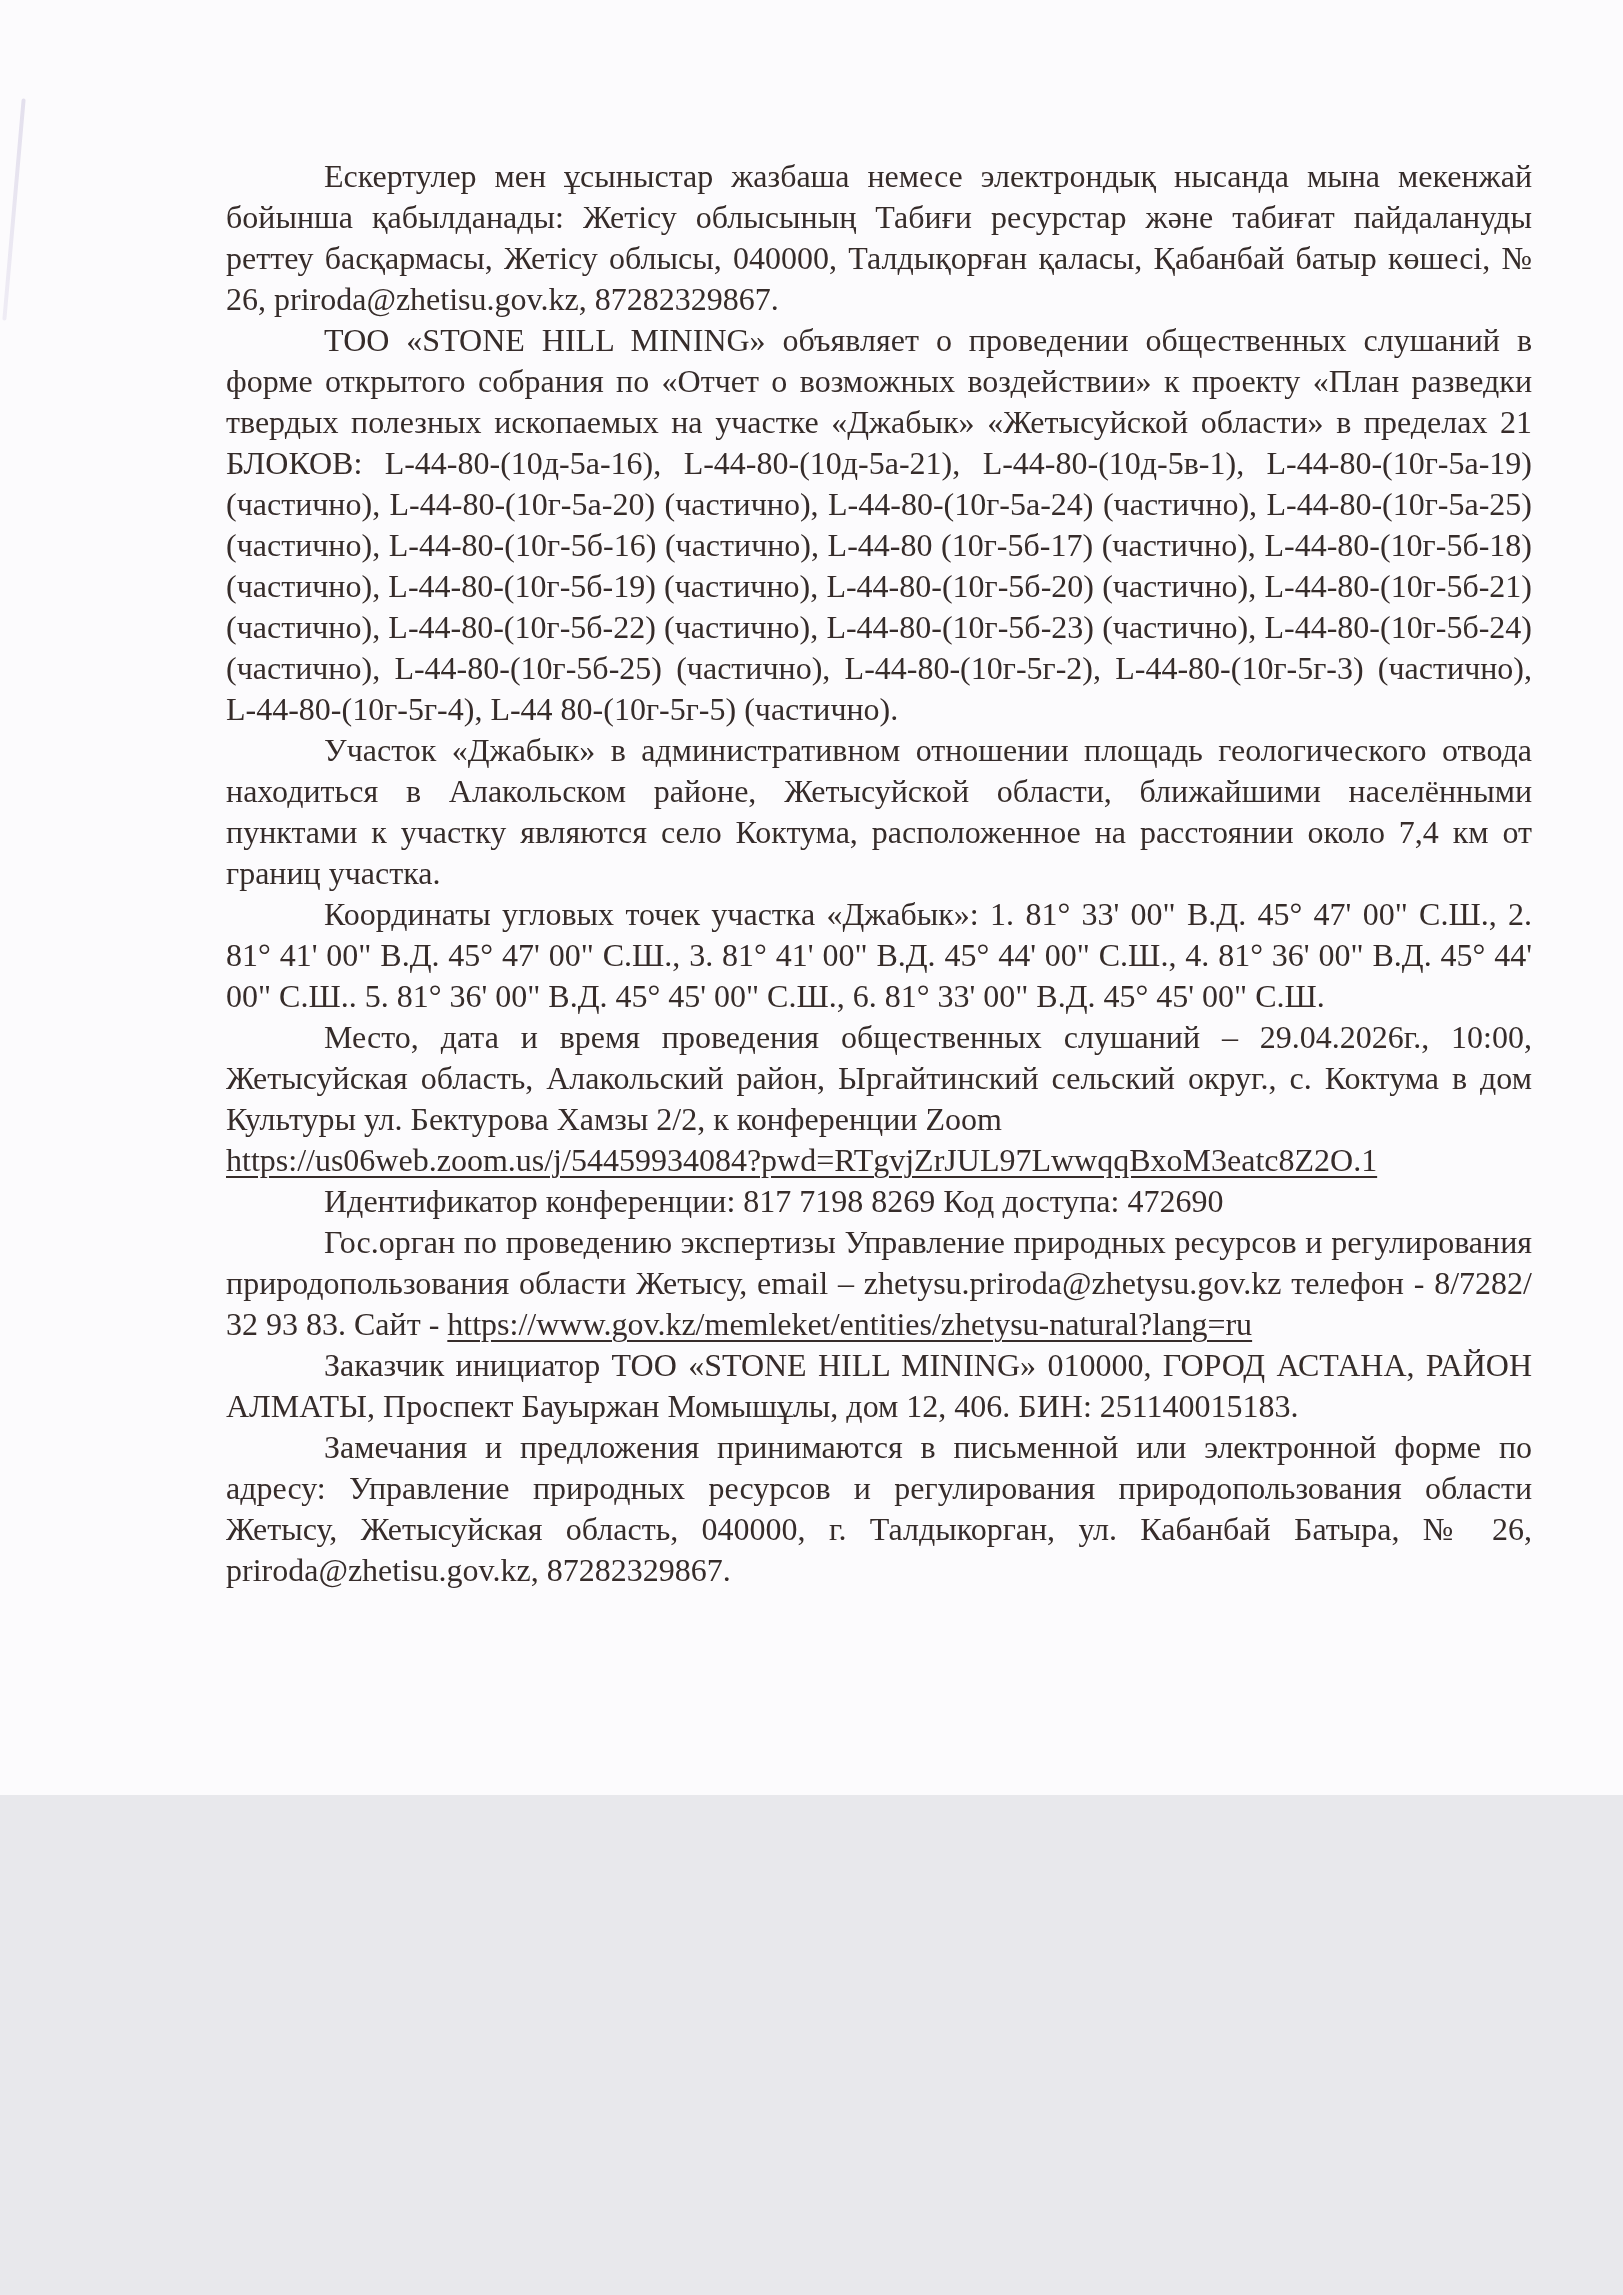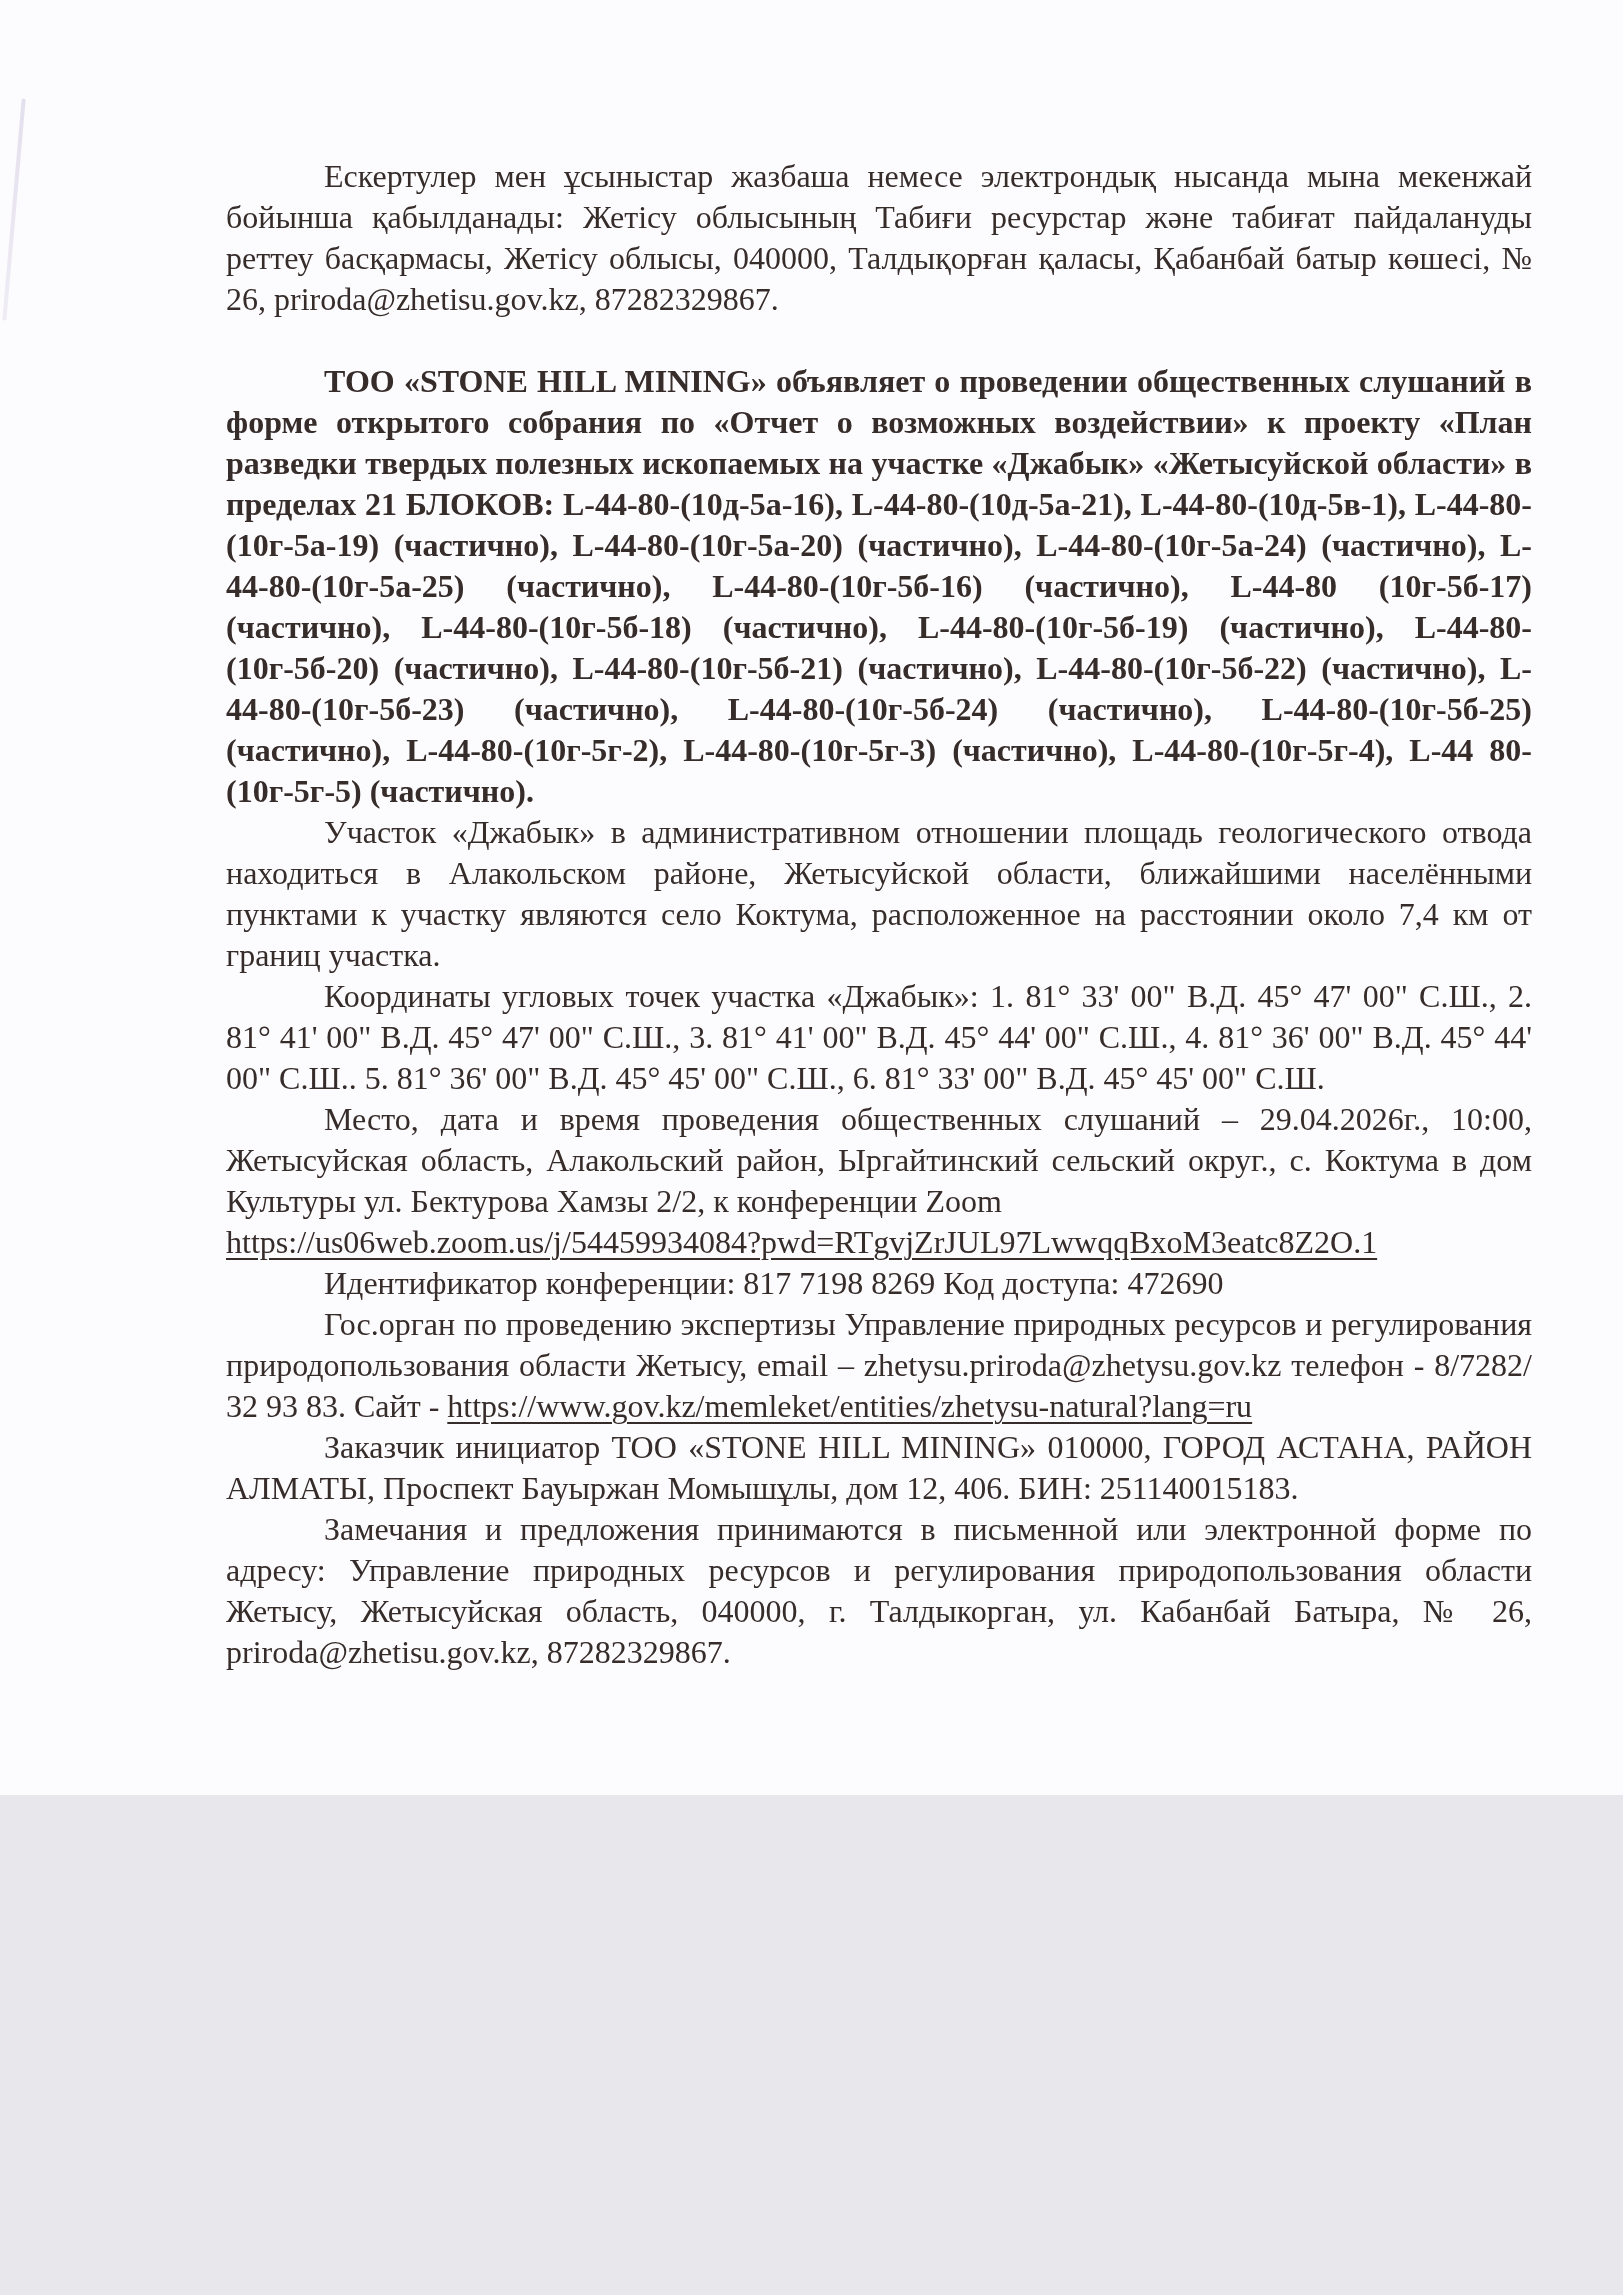--- a/index.html
+++ b/index.html
@@ -24,21 +24,21 @@
     background:linear-gradient(#cfc9e0,#e4e0ee);
     transform:rotate(5deg);opacity:.55;border-radius:2px;
   }
   .body-text{
     position:absolute;left:226px;top:156px;width:1306px;
     font-size:32px;line-height:41px;
     text-align:justify;
   }
   .body-text p{margin:0;text-indent:98px;}
   .body-text p.noindent{text-indent:0;text-align:left;}
-  .body-text p.gap{margin-top:41px;font-weight:bold;}
+  .body-text p.gap{}
   .u{
     text-decoration:underline;
     text-decoration-thickness:2px;
     text-underline-offset:4.6px;
     overflow-wrap:anywhere;
   }
   .sign-line{
     position:absolute;left:226px;top:1921px;width:1306px;height:52px;
     font-size:36px;line-height:46px;white-space:nowrap;
   }

